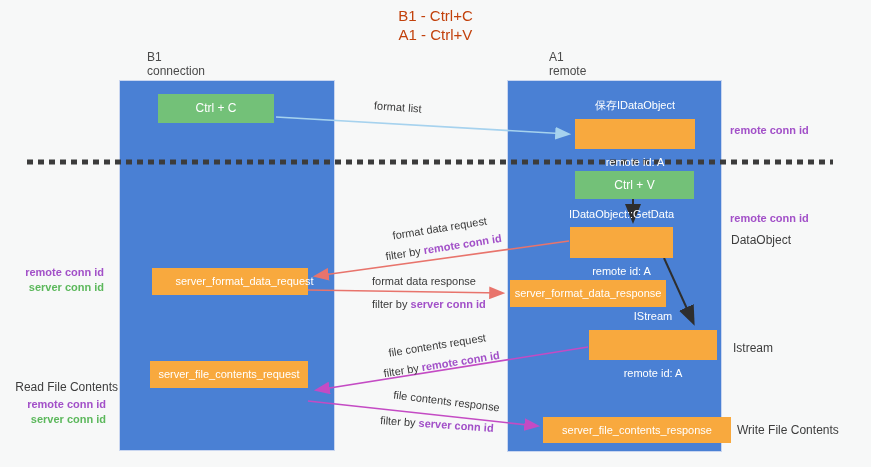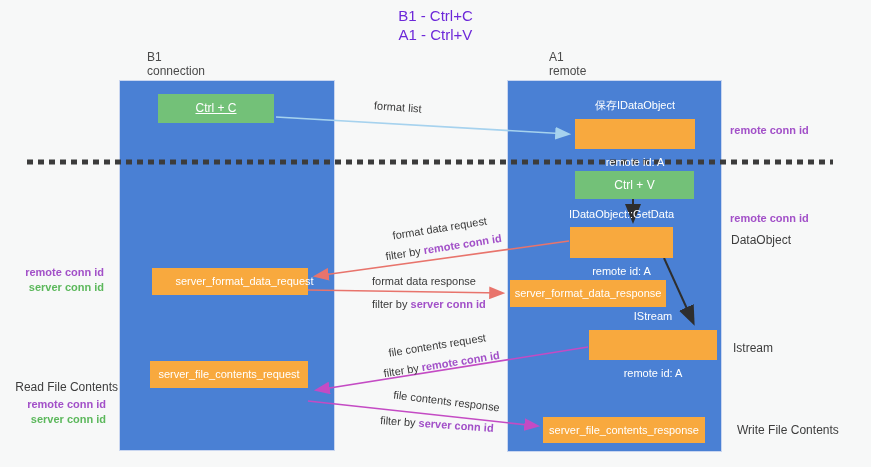--- a/index.html
+++ b/index.html
@@ -5,21 +5,21 @@
   html,body{margin:0;padding:0;background:#f7f8f8;}
   .stage{
     position:relative;width:871px;height:467px;overflow:hidden;
     background:#f7f8f8;
     font-family:"Liberation Sans","DejaVu Sans",sans-serif;
     color:#3d3d3d;
   }
   .abs{position:absolute;}
   .title{
     left:0;right:0;top:6px;text-align:center;
-    font-size:15px;line-height:19px;color:#6d28d9;
+    font-size:15px;line-height:19px;color:#c2410c;
   }
   .lane-header{
     text-align:left;font-size:12px;line-height:14px;color:#4a4a4a;
   }
   .lane{
     background:#4a80d4;border:1px solid #c9d6f0;box-sizing:border-box;
   }
   svg.arrows{left:0;top:0;width:871px;height:467px;pointer-events:none;}
   .node{
     box-sizing:border-box;display:flex;flex-direction:column;
@@ -86,21 +86,21 @@
 
     <line x1="569" y1="241" x2="316" y2="276" stroke="#e8746c" stroke-width="1.6" marker-end="url(#mk-salmon)"></line>
 
     <line x1="308" y1="290" x2="502" y2="293" stroke="#e8746c" stroke-width="1.6" marker-end="url(#mk-salmon)"></line>
 
     <line x1="588" y1="347" x2="317" y2="390" stroke="#c44bc4" stroke-width="1.6" marker-end="url(#mk-magenta)"></line>
 
     <line x1="308" y1="401" x2="537" y2="426" stroke="#c44bc4" stroke-width="1.6" marker-end="url(#mk-magenta)"></line>
   </svg>
 
-  <div class="abs node green" style="left:158px;top:94px;width:116px;height:29px;text-decoration:underline;">
+  <div class="abs node green" style="left:158px;top:94px;width:116px;height:29px;">
     <div>Ctrl + C</div>
   </div>
 
   <div class="abs node orange" style="left:575px;top:119px;width:120px;height:30px;">
     <div>保存IDataObject</div>
     <div>remote id: A</div>
   </div>
 
   <div class="abs node green" style="left:575px;top:171px;width:119px;height:28px;align-items:center;">
     <div>Ctrl + V</div>
@@ -121,21 +121,21 @@
 
   <div class="abs node orange" style="left:589px;top:330px;width:128px;height:30px;">
     <div>IStream</div>
     <div>remote id: A</div>
   </div>
 
   <div class="abs node orange" style="left:150px;top:361px;width:158px;height:27px;">
     <div>server_file_contents_request</div>
   </div>
 
-  <div class="abs node orange" style="left:543px;top:417px;width:162px;height:26px;">
+  <div class="abs node orange" style="left:543px;top:417px;width:188px;height:26px;">
     <div>server_file_contents_response</div>
   </div>
 
   <div class="abs arrow-label" style="left:374px;top:101px;transform:rotate(4deg);">format list</div>
 
   <div class="abs arrow-label" style="left:392px;top:222px;transform:rotate(-9deg);">format data request</div>
   <div class="abs arrow-label" style="left:385px;top:241px;transform:rotate(-9deg);">
     <span>filter by </span><span class="purple">remote conn id</span>
   </div>
 

